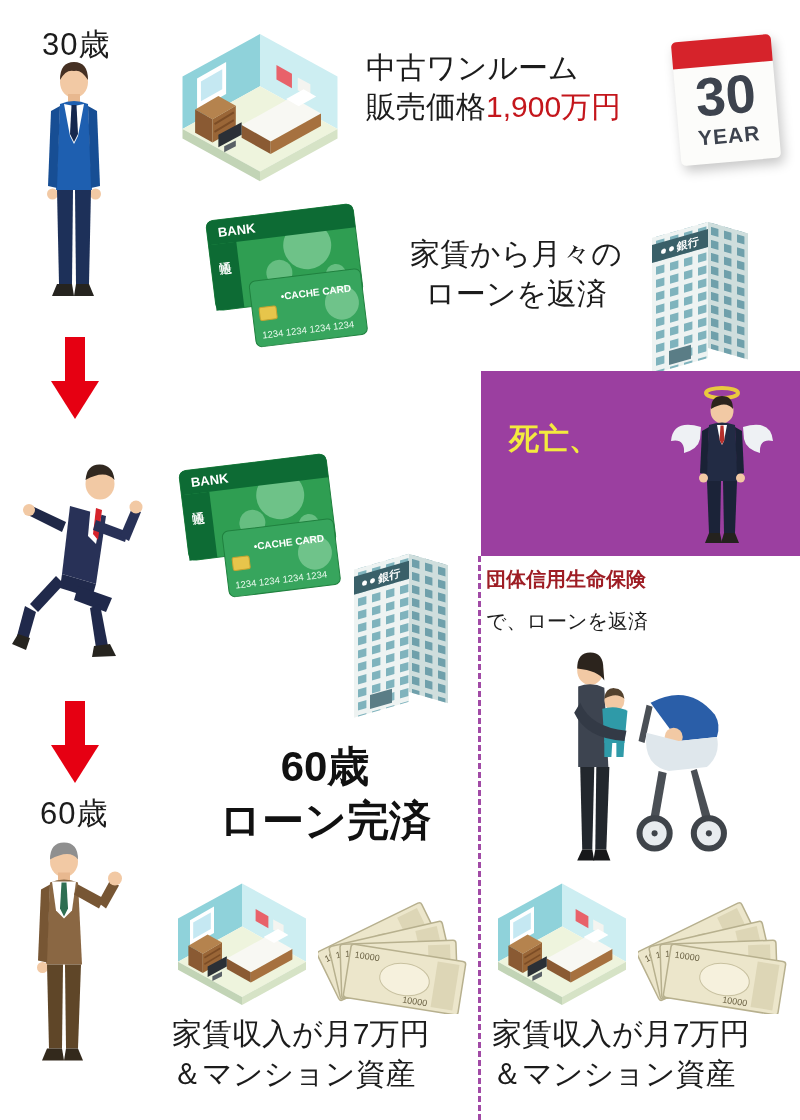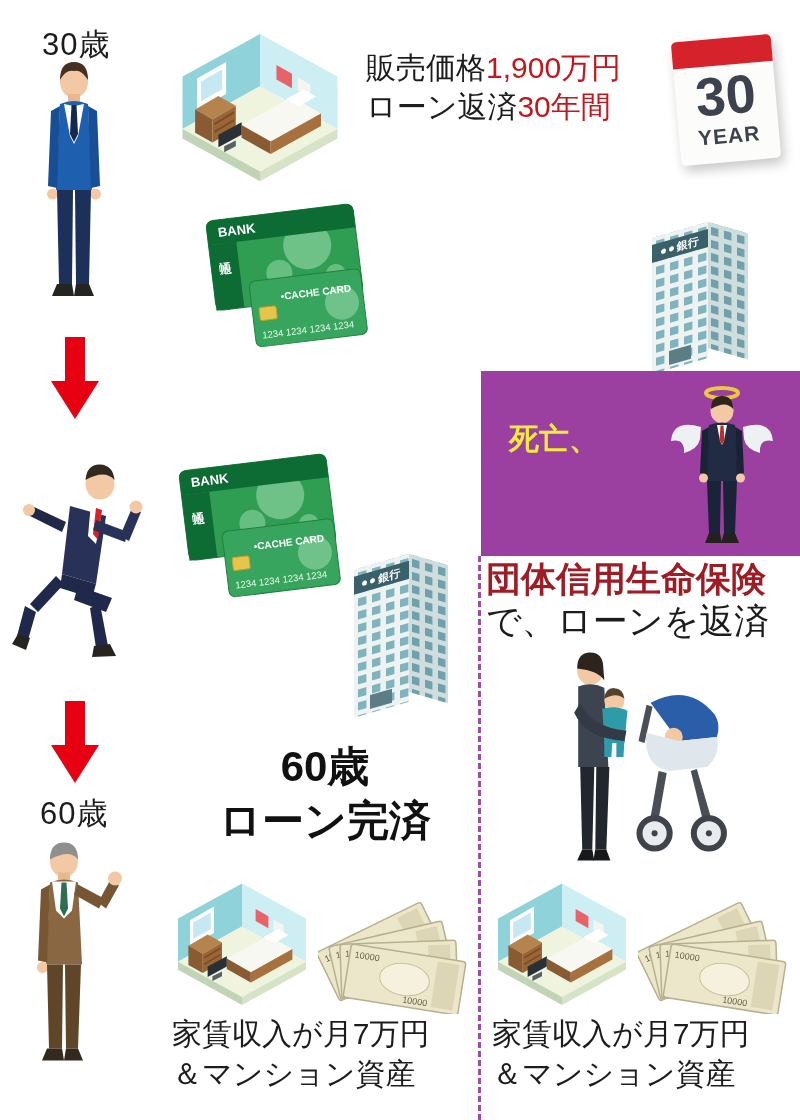--- a/index.html
+++ b/index.html
@@ -7,21 +7,21 @@
   body { font-family:"Liberation Sans","DejaVu Sans",sans-serif; color:#1c1c1c; }
   .stage { position:relative; width:800px; height:1120px; background:#ffffff; overflow:hidden; }
   .abs { position:absolute; }
 
   
   .age-label { font-size:31px; color:#1c1c1c; letter-spacing:1px;text-align:center; }
   .property-text { font-size:30px; line-height:39px; }
   .em-red { color:#c4161c; font-weight:normal; }
   .repay-text { font-size:30px; line-height:40px; text-align:center; }
   .event-text { color:#f3ea3e; font-size:30px; font-weight:bold; line-height:43px; }
-  .insurance-text { font-size:35px; line-height:42px; }
+  .insurance-text { font-size:20px; line-height:42px; }
   .insurance-name { color:#9e1d24; font-weight:bold; }
   .heading-60 { font-size:42px; font-weight:bold; line-height:54px; text-align:center; color:#111; }
   .outcome-text { font-size:30px; line-height:40px; text-align:left; }
 
   
   .arrow-down { width:48px; }
   .arrow-down .shaft { width:20px; height:44px; background:#e60012; margin:0 auto; }
   .arrow-down .head { width:0; height:0; border-left:24px solid transparent; border-right:24px solid transparent; border-top:38px solid #e60012; }
 
   
@@ -101,22 +101,22 @@
     <line x1="48" y1="109" x2="68" y2="97" stroke="#7c4d26" stroke-width="2"></line>
     <polygon points="76,102 128,73 158,90 106,119" fill="#f8f8f3"></polygon>
     <polygon points="122,75 140,65 153,72.5 135,82.5" fill="#ffffff"></polygon>
     <polygon points="76,102 106,119 106,132 76,115" fill="#8a5a33"></polygon>
     <polygon points="106,119 158,90 158,103 106,132" fill="#a6713f"></polygon>
     <polygon points="52,112 76,99 76,112 52,125" fill="#2b3036"></polygon>
     <polygon points="58,124 70,118 70,124 58,130" fill="#596066"></polygon>
   </svg>
 
   <div class="abs property-text" style="left:366px;top:48px;">
+    <div>中古ワンルーム</div>
     <div><span>販売価格</span><span class="em-red">1,900万円</span></div>
-    <div><span>ローン返済</span><span class="em-red">30年間</span></div>
   </div>
 
   <div class="abs calendar" style="left:676px;top:38px;">
     <div class="cal-top"></div>
     <div class="cal-num">30</div>
     <div class="cal-unit">YEAR</div>
   </div>
 
   <svg class="abs" style="left:205px;top:198px;" width="165" height="150" viewBox="0 0 165 150">
     <g transform="rotate(-7 80 55)">
@@ -131,20 +131,24 @@
     </g>
     <g transform="rotate(-7 110 115)">
       <rect x="48" y="76" width="112" height="66" rx="6" fill="#37a55d" stroke="#20813f"></rect>
       <circle cx="138" cy="108" r="17" fill="#79c892" opacity="0.85"></circle>
       <text x="78" y="98" font-size="10" font-weight="bold" fill="#ffffff">•CACHE CARD</text>
       <rect x="55" y="103" width="17" height="13" rx="2" fill="#e7c54b" stroke="#c7a230"></rect>
       <text x="55" y="134" font-size="9.5" fill="#eafaee">1234 1234 1234 1234</text>
     </g>
   </svg>
 
+  <div class="abs repay-text" style="left:396px;top:234px;width:240px;">
+    <div>家賃から月々の</div>
+    <div>ローンを返済</div>
+  </div>
 
   <div class="abs building" style="left:652px;top:210px;width:96px;height:150px;">
     <div class="bld-side"></div>
     <div class="bld-front">
       <div class="bld-sign">
         <span class="sign-dot"></span>
         <span class="sign-dot"></span>
         <span>銀行</span>
       </div>
       <div class="bld-door"></div>

